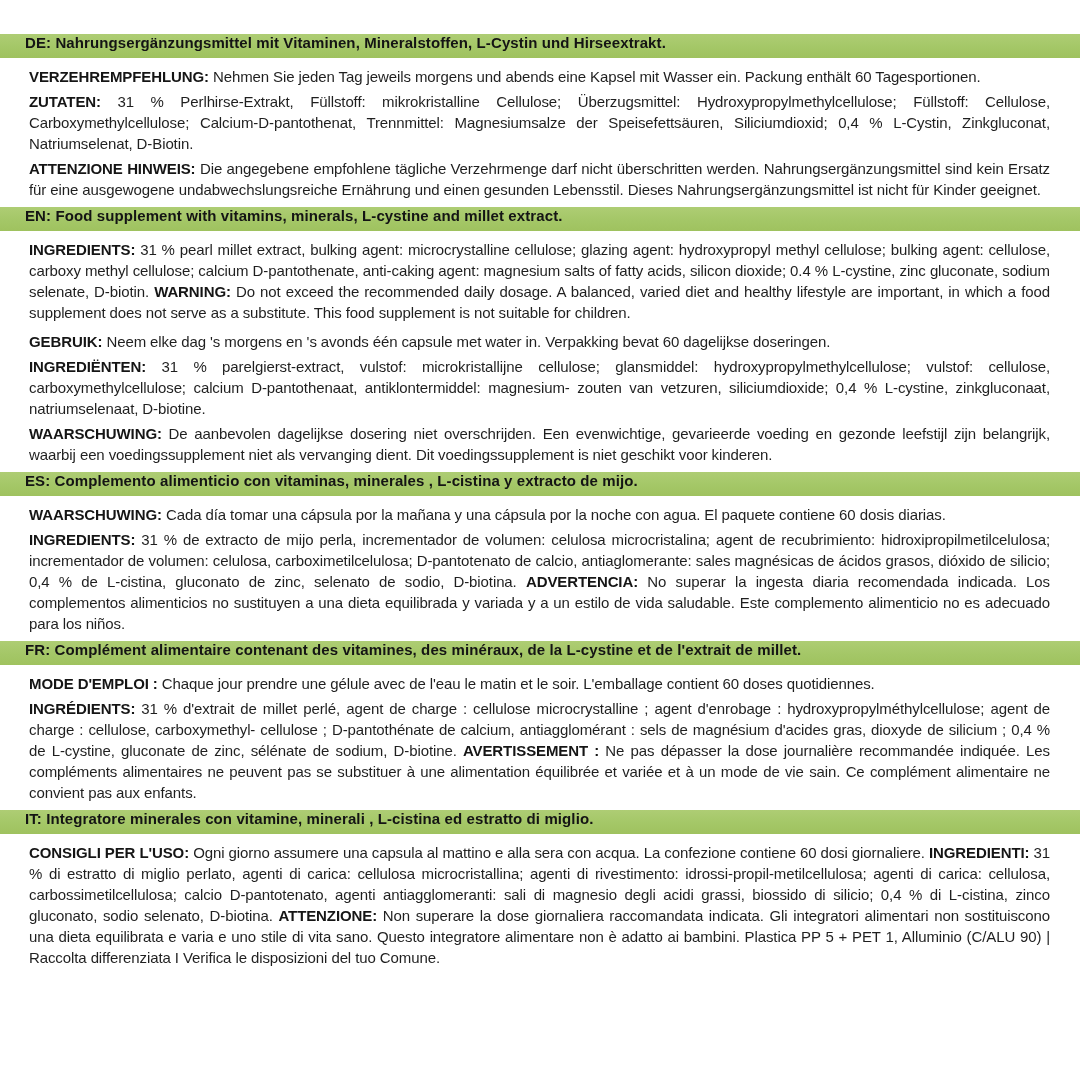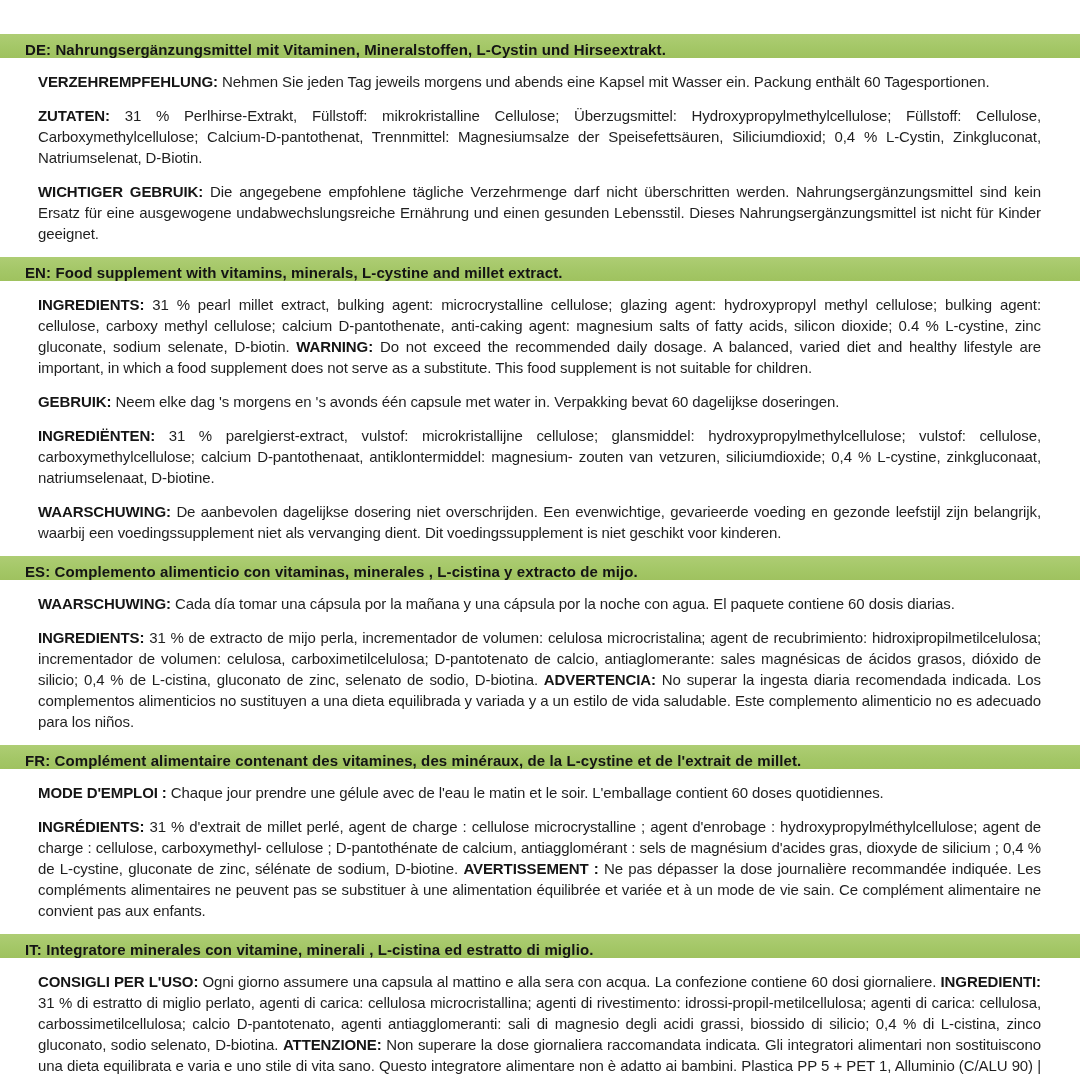--- a/index.html
+++ b/index.html
@@ -18,59 +18,59 @@
   main {
     padding-top: 34px;
   }
   section.lang-section {
     margin-bottom: 7px;
   }
   .bar {
     height: 24px;
     background: linear-gradient(to bottom, #aecd74 0%, #a4c767 55%, #9fc25f 100%);
     display: flex;
-    align-items: flex-end;
+    align-items: flex-start;
     padding-left: 25px;
     padding-right: 10px;
   }
   .bar-text {
     font-size: 15px;
     font-weight: bold;
     color: #141414;
     letter-spacing: 0.1px;
     white-space: nowrap;
   }
   .body-block {
     margin: 8px 26px 0 25px;
     font-size: 15px;
     line-height: 21px;
     letter-spacing: -0.1px;
   }
   .body-block p {
-    margin: 13px;
+    margin: 4px;
     text-align: justify;
   }
   .body-block b {
     font-weight: bold;
     color: #151515;
   }
 </style>
 </head>
 <body>
 
 <main>
 
     <section class="lang-section">
       <div class="bar">
         <span class="bar-text">DE: Nahrungsergänzungsmittel mit Vitaminen, Mineralstoffen, L-Cystin und Hirseextrakt.</span>
       </div>
       <div class="body-block">
         <p><b>VERZEHREMPFEHLUNG:</b> Nehmen Sie jeden Tag jeweils morgens und abends eine Kapsel mit Wasser ein. Packung enthält 60 Tagesportionen.</p>
         <p><b>ZUTATEN:</b> 31 % Perlhirse-Extrakt, Füllstoff: mikrokristalline Cellulose; Überzugsmittel: Hydroxypropylmethylcellulose; Füllstoff: Cellulose, Carboxymethylcellulose; Calcium-D-pantothenat, Trennmittel: Magnesiumsalze der Speisefettsäuren, Siliciumdioxid; 0,4 % L-Cystin, Zinkgluconat, Natriumselenat, D-Biotin.</p>
-        <p><b>WICHTIGER GEBRUIK:</b> Die angegebene empfohlene tägliche Verzehrmenge darf nicht überschritten werden. Nahrungsergänzungsmittel sind kein Ersatz für eine ausgewogene undabwechslungsreiche Ernährung und einen gesunden Lebensstil. Dieses Nahrungsergänzungsmittel ist nicht für Kinder geeignet.</p>
+        <p><b>ATTENZIONE HINWEIS:</b> Die angegebene empfohlene tägliche Verzehrmenge darf nicht überschritten werden. Nahrungsergänzungsmittel sind kein Ersatz für eine ausgewogene undabwechslungsreiche Ernährung und einen gesunden Lebensstil. Dieses Nahrungsergänzungsmittel ist nicht für Kinder geeignet.</p>
       </div>
     </section>
 
     <section class="lang-section">
       <div class="bar">
         <span class="bar-text">EN: Food supplement with vitamins, minerals, L-cystine and millet extract.</span>
       </div>
       <div class="body-block">
         <p><b>INGREDIENTS:</b> 31 % pearl millet extract, bulking agent: microcrystalline cellulose; glazing agent: hydroxypropyl methyl cellulose; bulking agent: cellulose, carboxy methyl cellulose; calcium D-pantothenate, anti-caking agent: magnesium salts of fatty acids, silicon dioxide; 0.4 % L-cystine, zinc gluconate, sodium selenate, D-biotin. <b>WARNING:</b> Do not exceed the recommended daily dosage. A balanced, varied diet and healthy lifestyle are important, in which a food supplement does not serve as a substitute. This food supplement is not suitable for children.</p>
       </div>

